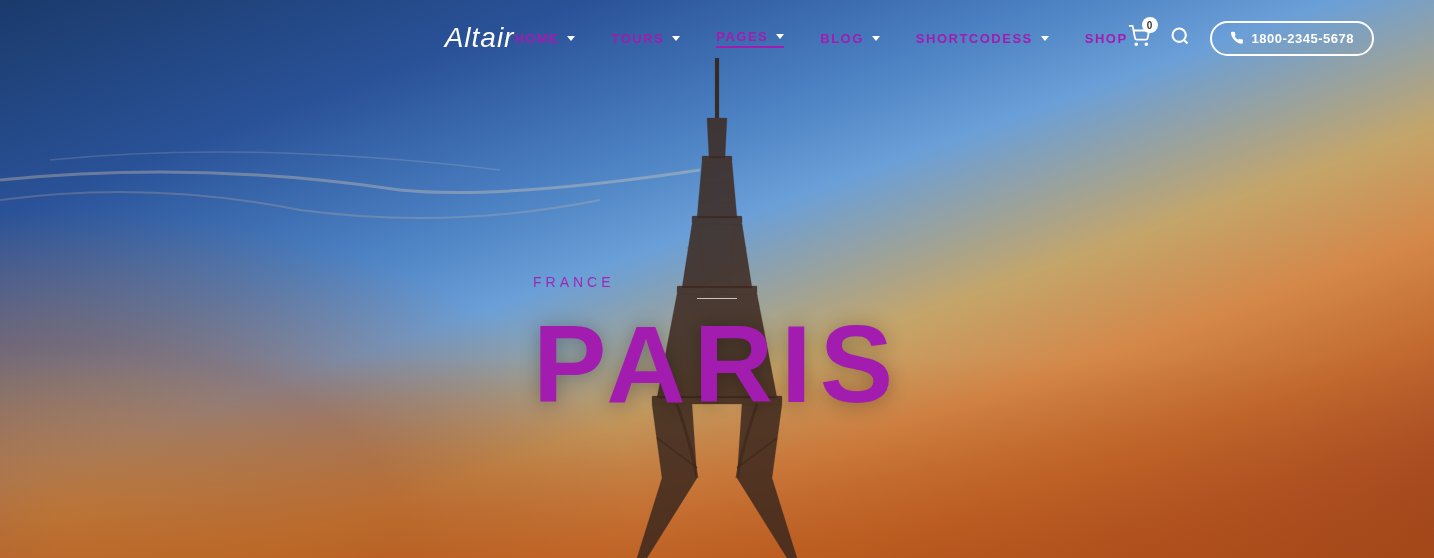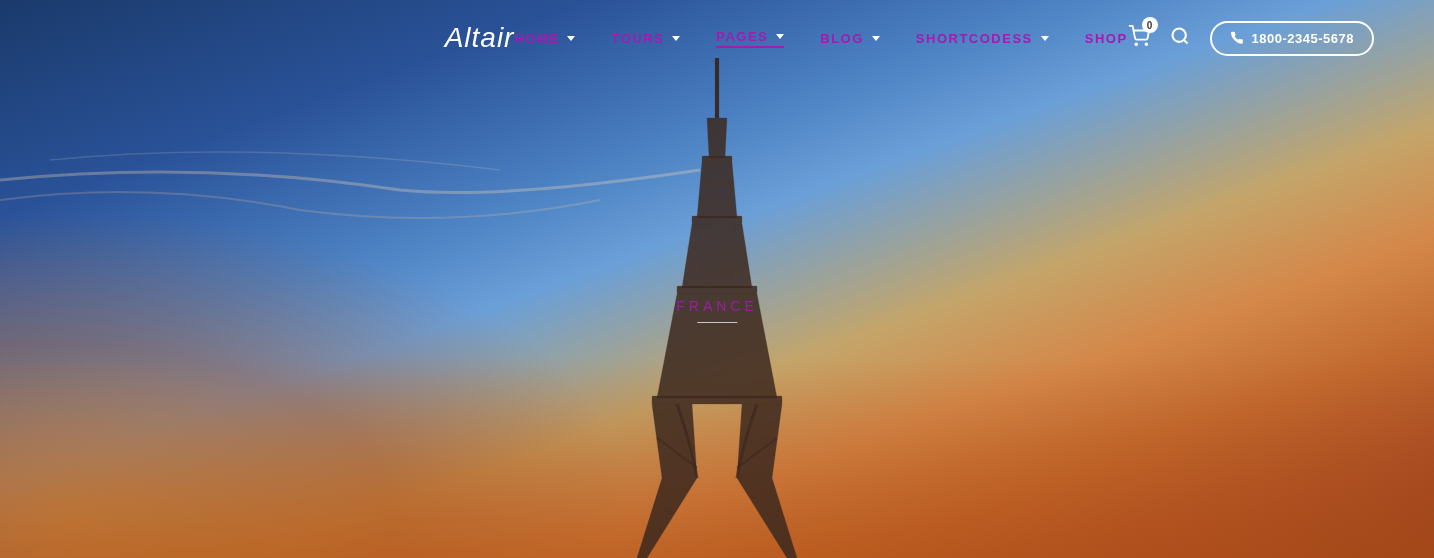--- a/index.html
+++ b/index.html
@@ -351,13 +351,14 @@
         <path d="M22 16.92v3a2 2 0 0 1-2.18 2 19.79 19.79 0 0 1-8.63-3.07A19.5 19.5 0 0 1 4.69 12a19.79 19.79 0 0 1-3.07-8.67A2 2 0 0 1 3.6 1.27h3a2 2 0 0 1 2 1.72c.127.96.361 1.903.7 2.81a2 2 0 0 1-.45 2.11L7.91 8.9a16 16 0 0 0 6.09 6.09l.91-.91a2 2 0 0 1 2.11-.45c.907.339 1.85.573 2.81.7A2 2 0 0 1 22 16.92z"></path>
       </svg>
       <span>1800-2345-5678</span>
     </button>
   </div>
 </nav>
 
 <div class="hero-content">
   <p class="hero-subtitle">FRANCE</p>
   <div class="hero-subtitle-line"></div>
+  <h1 class="hero-title">PARIS</h1>
 </div>
 
 </body></html>

